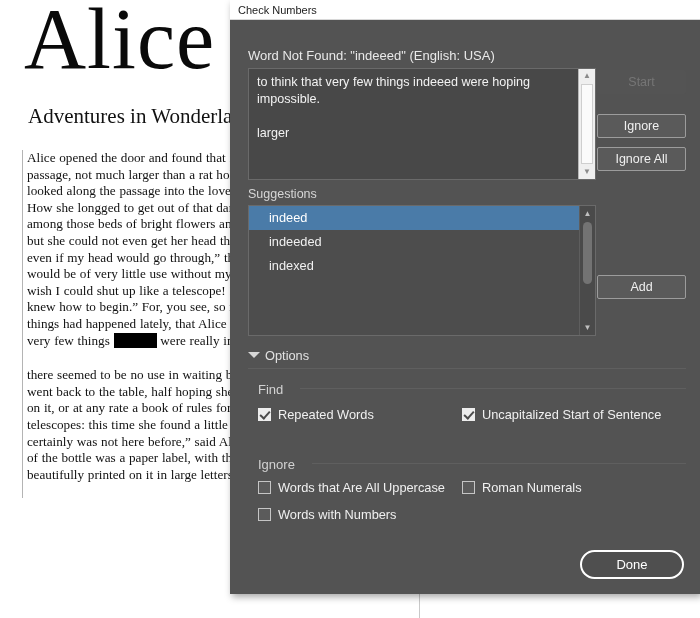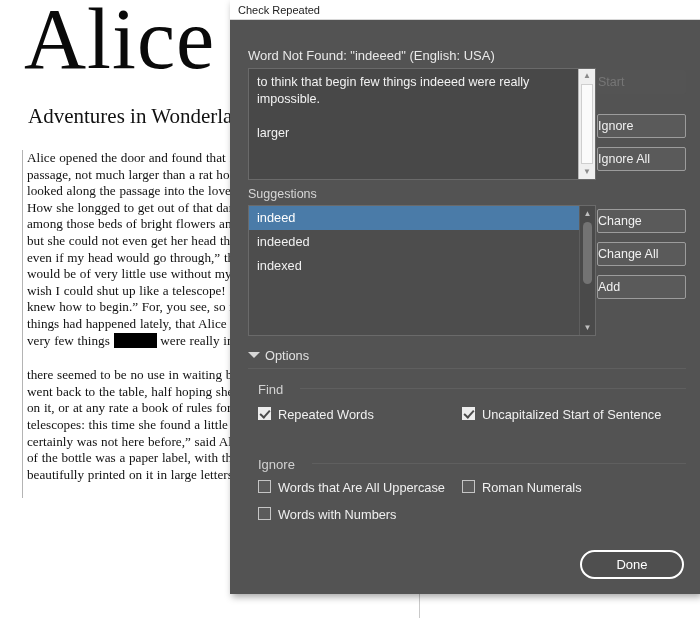--- a/index.html
+++ b/index.html
@@ -189,20 +189,21 @@
   .side-btn {
     position: absolute;
     left: 367px;
     width: 89px;
     height: 24px;
     background: #5a5a5a;
     border: 1px solid #9c9c9c;
     border-radius: 2px;
     color: #f0f0f0;
     font-size: 12.5px;
+    text-align: center;
     line-height: 22px;
     box-sizing: border-box;
     cursor: default;
   }
   .side-btn.disabled {
     background: #545454;
     border-color: #545454;
     color: #767676;
   }
 
@@ -226,21 +227,21 @@
     overflow: hidden;
   }
   .sugg-list {
     position: absolute;
     left: 0; top: 0;
     width: 330px;
   }
   .sugg-item {
     height: 24px;
     line-height: 24px;
-    padding-left: 8px;
+    padding-left: 20px;
     font-size: 12.8px;
     color: #f0f0f0;
     box-sizing: border-box;
   }
   .sugg-item.selected {
     background: #4a7ba8;
     color: #ffffff;
   }
   .sugg-scroll {
     position: absolute;
@@ -301,20 +302,21 @@
 
   .sep {
     position: absolute;
     height: 1px;
     background: rgba(255,255,255,0.07);
   }
 
   .cb-row {
     position: absolute;
     display: flex;
+    align-items: center;
     white-space: nowrap;
   }
   .cb {
     width: 13px;
     height: 13px;
     border: 1px solid #c5c5c5;
     background: #5b5b5b;
     box-sizing: border-box;
     margin-right: 7px;
     position: relative;
@@ -371,46 +373,44 @@
       <div class="doc-frame">
         <p class="doc-para"><span>Alice opened the door and found that it led into a small passage, not much larger than a rat hole: she knelt down and looked along the passage into the loveliest garden you ever saw. How she longged to get out of that dark hall, and wander about among those beds of bright flowers and those cool fountains, but she could not even get her head through the doorway; “and even if my head would go through,” thought poor Alice, “it would be of very little use without my shoulders. Oh, how I wish I could shut up like a telescope! I think I could, if I only knew how to begin.” For, you see, so many out-of-the-way things had happened lately, that Alice had begun to think that very few things </span><span class="hl-word">indeeed</span><span> were really impossible.</span></p>
         <p class="doc-para second">there seemed to be no use in waiting by the little door, so she went back to the table, half hoping she might find another key on it, or at any rate a book of rules for shutting people up like telescopes: this time she found a little bottle on it, (“which certainly was not here before,” said Alice,) and round the neck of the bottle was a paper label, with the words “DRINK ME,” beautifully printed on it in large letters.</p>
       </div>
     </div>
   </div>
 
   <div class="dialog">
 
     <div class="dialog-titlebar">
-      <div class="dialog-title">Check Repeated</div>
+      <div class="dialog-title">Check Numbers</div>
     </div>
 
     <div class="dialog-body">
 
       <div class="word-not-found">Word Not Found: "indeeed" (English: USA)</div>
 
       <div class="ctx-box">
         <div class="ctx-text">
-          <div>to think that begin few things indeeed were really</div>
+          <div>to think that very few things indeeed were hoping</div>
           <div>impossible.</div>
           <div class="blank-line"></div>
           <div>larger</div>
         </div>
         <div class="ctx-scroll">
           <div class="arr up">▲</div>
           <div class="thumb"></div>
           <div class="arr down">▼</div>
         </div>
       </div>
 
       <div class="side-btn disabled" style="top:50px;">Start</div>
       <div class="side-btn" style="top:94px;">Ignore</div>
       <div class="side-btn" style="top:127px;">Ignore All</div>
-      <div class="side-btn" style="top:189px;">Change</div>
-      <div class="side-btn" style="top:222px;">Change All</div>
       <div class="side-btn" style="top:255px;">Add</div>
 
       <div class="sugg-label">Suggestions</div>
       <div class="sugg-box">
         <div class="sugg-list">
           <div class="sugg-item selected">indeed</div>
           <div class="sugg-item">indeeded</div>
           <div class="sugg-item">indexed</div>
         </div>
         <div class="sugg-scroll">

